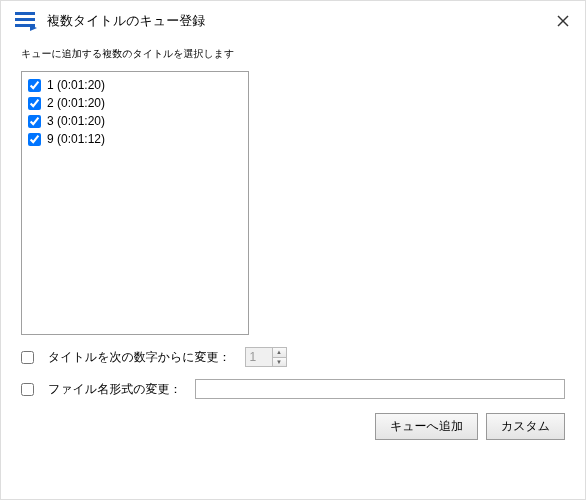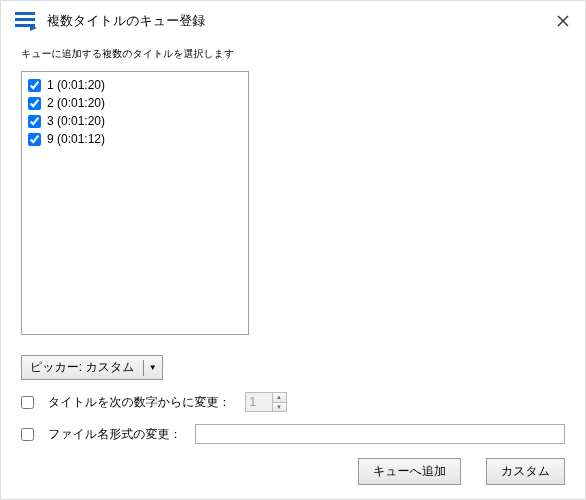--- a/index.html
+++ b/index.html
@@ -149,21 +149,21 @@
       border: 1px solid #aaa;
       height: 20px;
       padding: 0 4px;
       font-size: 12px;
       background: #fff;
       font-family: inherit;
     }
     .button-row {
       display: flex;
       justify-content: flex-end;
-      gap: 25px;
+      gap: 8px;
       margin-top: 14px;
     }
     .btn {
       border: 1px solid #999;
       background: linear-gradient(#f8f8f8, #e4e4e4);
       padding: 4px 14px;
       font-size: 12px;
       cursor: pointer;
       min-width: 78px;
       font-family: inherit;
@@ -205,27 +205,20 @@
     <div class="list-item">
       <input type="checkbox" checked="" style="">
       <span>3 (0:01:20)</span>
     </div>
     <div class="list-item">
       <input type="checkbox" checked="" style="">
       <span>9 (0:01:12)</span>
     </div>
   </div>
 
-  <div class="picker-row">
-    <button class="picker-btn">
-      <span class="label">ピッカー: カスタム</span>
-      <span class="sep"></span>
-      <span class="dropdown-arrow">▼</span>
-    </button>
-  </div>
 
   <div class="option-row">
     <input type="checkbox" style="">
     <span>タイトルを次の数字からに変更：</span>
     <span class="spinner">
       <input type="text" disabled="" value="1" style="">
       <span class="arrows">
         <span class="arrow up">▲</span>
         <span class="arrow">▼</span>
       </span>

